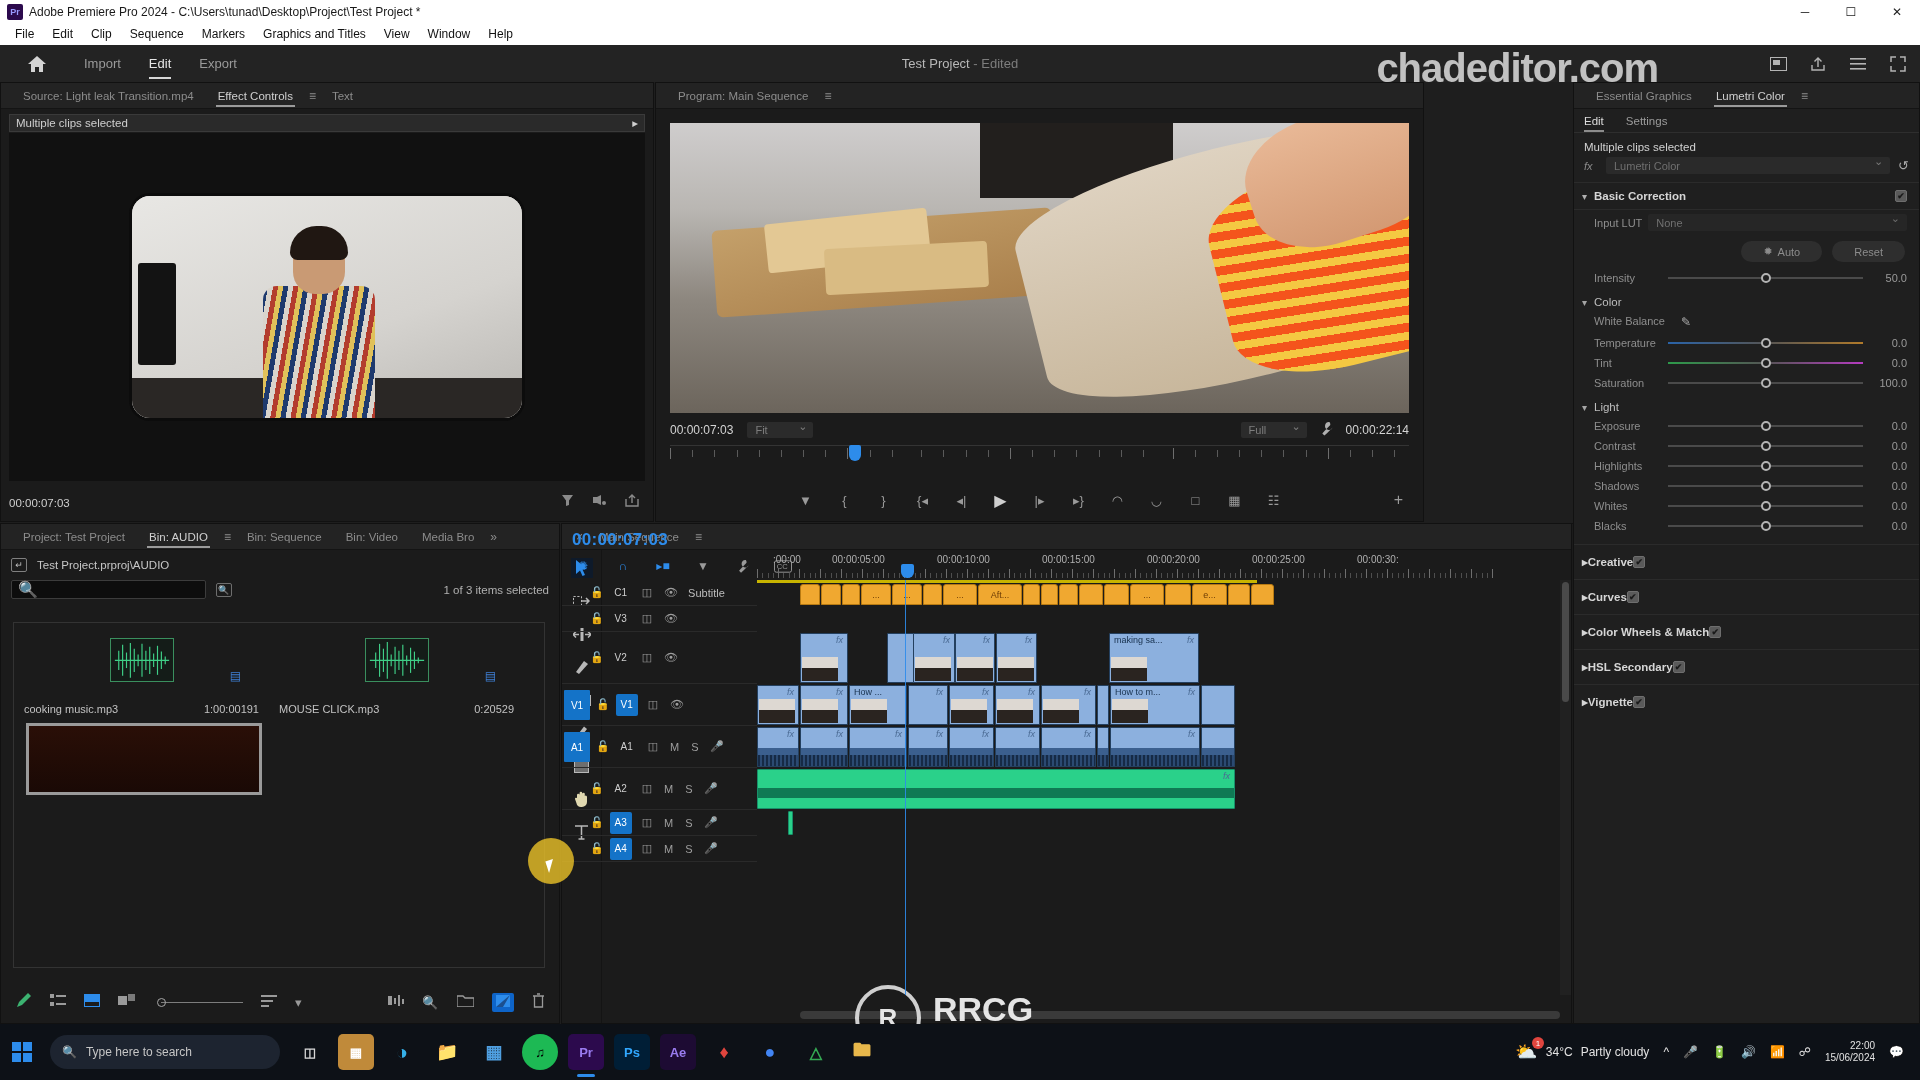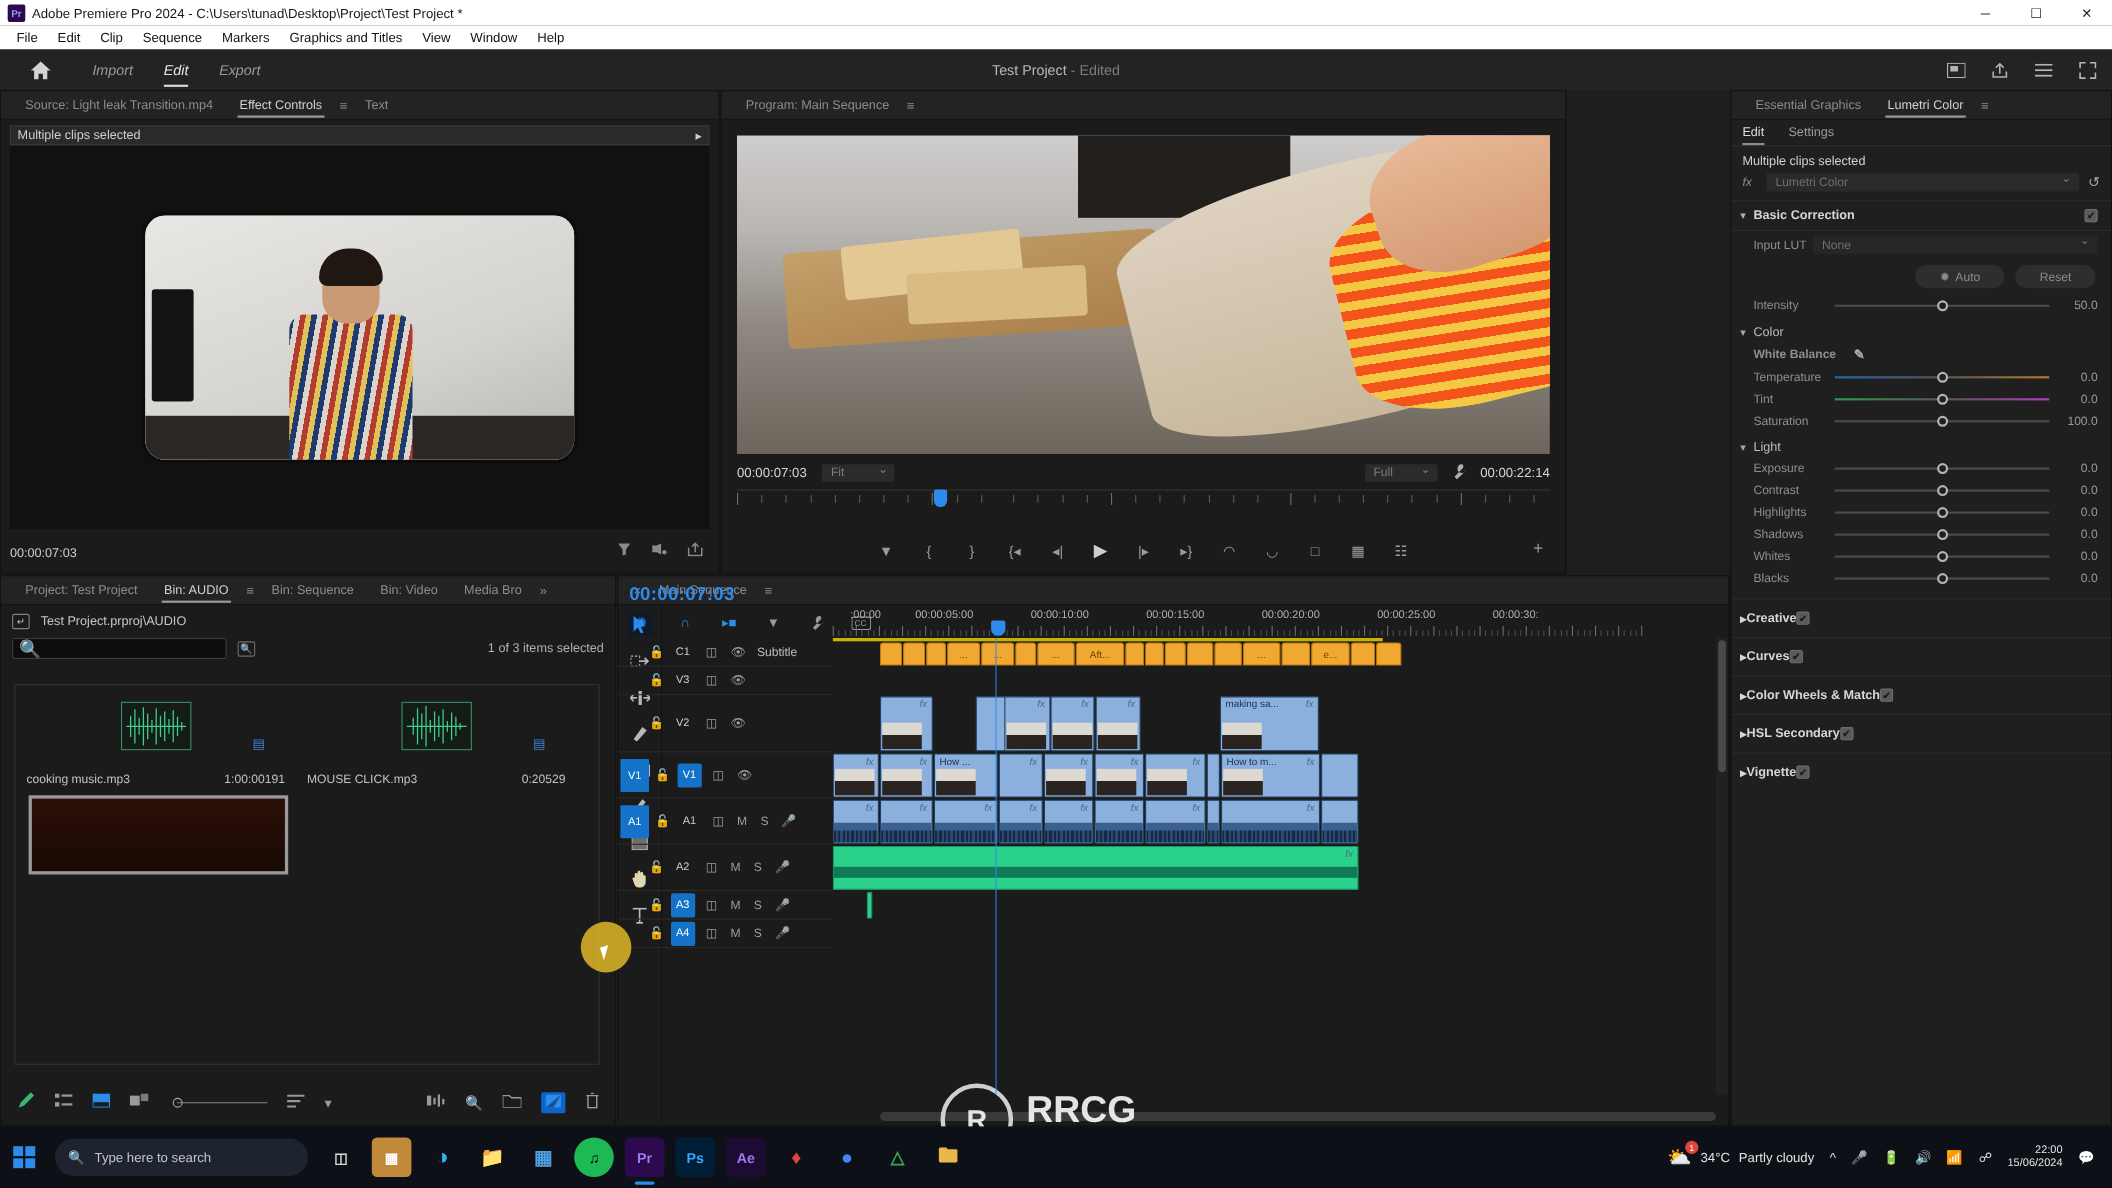--- a/index.html
+++ b/index.html
@@ -35,21 +35,21 @@
     background: #ffffff; display: flex; align-items: center; padding-left: 6px;
   }
   .menubar .mi { font-size: 12px; color: #111; padding: 2px 9px; cursor: default; }
 
   
   .prheader {
     position: absolute; top: 45px; left: 0; width: 1920px; height: 37px;
     background: #232323; display: flex; align-items: center;
   }
   .home-icon { margin-left: 26px; width: 22px; height: 22px; display:flex;align-items:center;justify-content:center; }
-  .ws-tabs { display: flex; align-items: center; margin-left: 22px; height: 37px; font-style: italic; }
+  .ws-tabs { display: flex; align-items: center; margin-left: 22px; height: 37px; }
   .ws-tab {
     font-size: 13px; color: #9a9a9a; padding: 0 14px; height: 37px;
     display: flex; align-items: center; position: relative;
   }
   .ws-tab.active { color: #e6e6e6; }
   .ws-tab.active::after {
     content: ''; position: absolute; bottom: 3px; left: 14px; right: 14px;
     height: 2px; background: #d8d8d8;
   }
   .proj-title {
@@ -229,21 +229,21 @@
   .lut-combo {
     flex:1; margin-left:6px; background:#262626; border-radius:2px; height:17px;
     font-size:11px; color:#707070; display:flex; align-items:center; padding:0 8px; position:relative;
   }
   .lut-combo::after { content:'⌄'; position:absolute; right:7px; top:-2px; color:#6c6c6c;}
   .btn-row { display:flex; justify-content:flex-end; gap:10px; padding: 6px 14px; }
   .pillbtn {
     background:#2e2e2e; border-radius:11px; padding: 4px 22px; font-size:11px; color:#8c8c8c;
     display:flex; align-items:center; gap:5px;
   }
-  .wb-row { display:flex; align-items:center; padding: 4px 12px 4px 20px; font-size:11px; color:#8e8e8e;font-weight:bold;}
+  .wb-row { display:flex; padding: 4px 12px 4px 20px; font-size:11px; color:#8e8e8e;}
   .eyedrop { margin-left: 16px; color:#b0b0b0; font-size:12px; }
   .coll-row {
     display:flex; align-items:center; padding: 10px 12px 10px 8px;
     font-size:11.5px; color:#d6d6d6; font-weight:bold; border-top:1px solid #2b2b2b;
   }
 
   
   #project-panel { left: 0; top: 523px; width: 560px; height: 501px; }
   .proj-path { display:flex; align-items:center; gap:10px; padding: 8px 10px 4px 10px; font-size:11.5px; color:#c6c6c6;}
   .up-ico { width:16px;height:14px;border:1px solid #808080;border-radius:2px;display:flex;align-items:center;justify-content:center;font-size:9px;color:#c0c0c0;}
@@ -1427,20 +1427,21 @@
     </div>
 
     <div class="tl-scroll-v">
       <div class="tl-scroll-thumb"></div>
     </div>
     <div class="tl-bottom-bar">
       <div class="tl-hscroll"></div>
     </div>
   </div>
 
+  <div class="wm-chad">chadeditor.com</div>
   <div class="wm-rrcg">
     <div class="circ">R</div>
     <div>
       <div class="txt">RRCG</div>
       <div class="sub">人人素材</div>
     </div>
   </div>
   <div class="wm-udemy">udemy</div>
 
   <div class="cursor-glow"></div>

